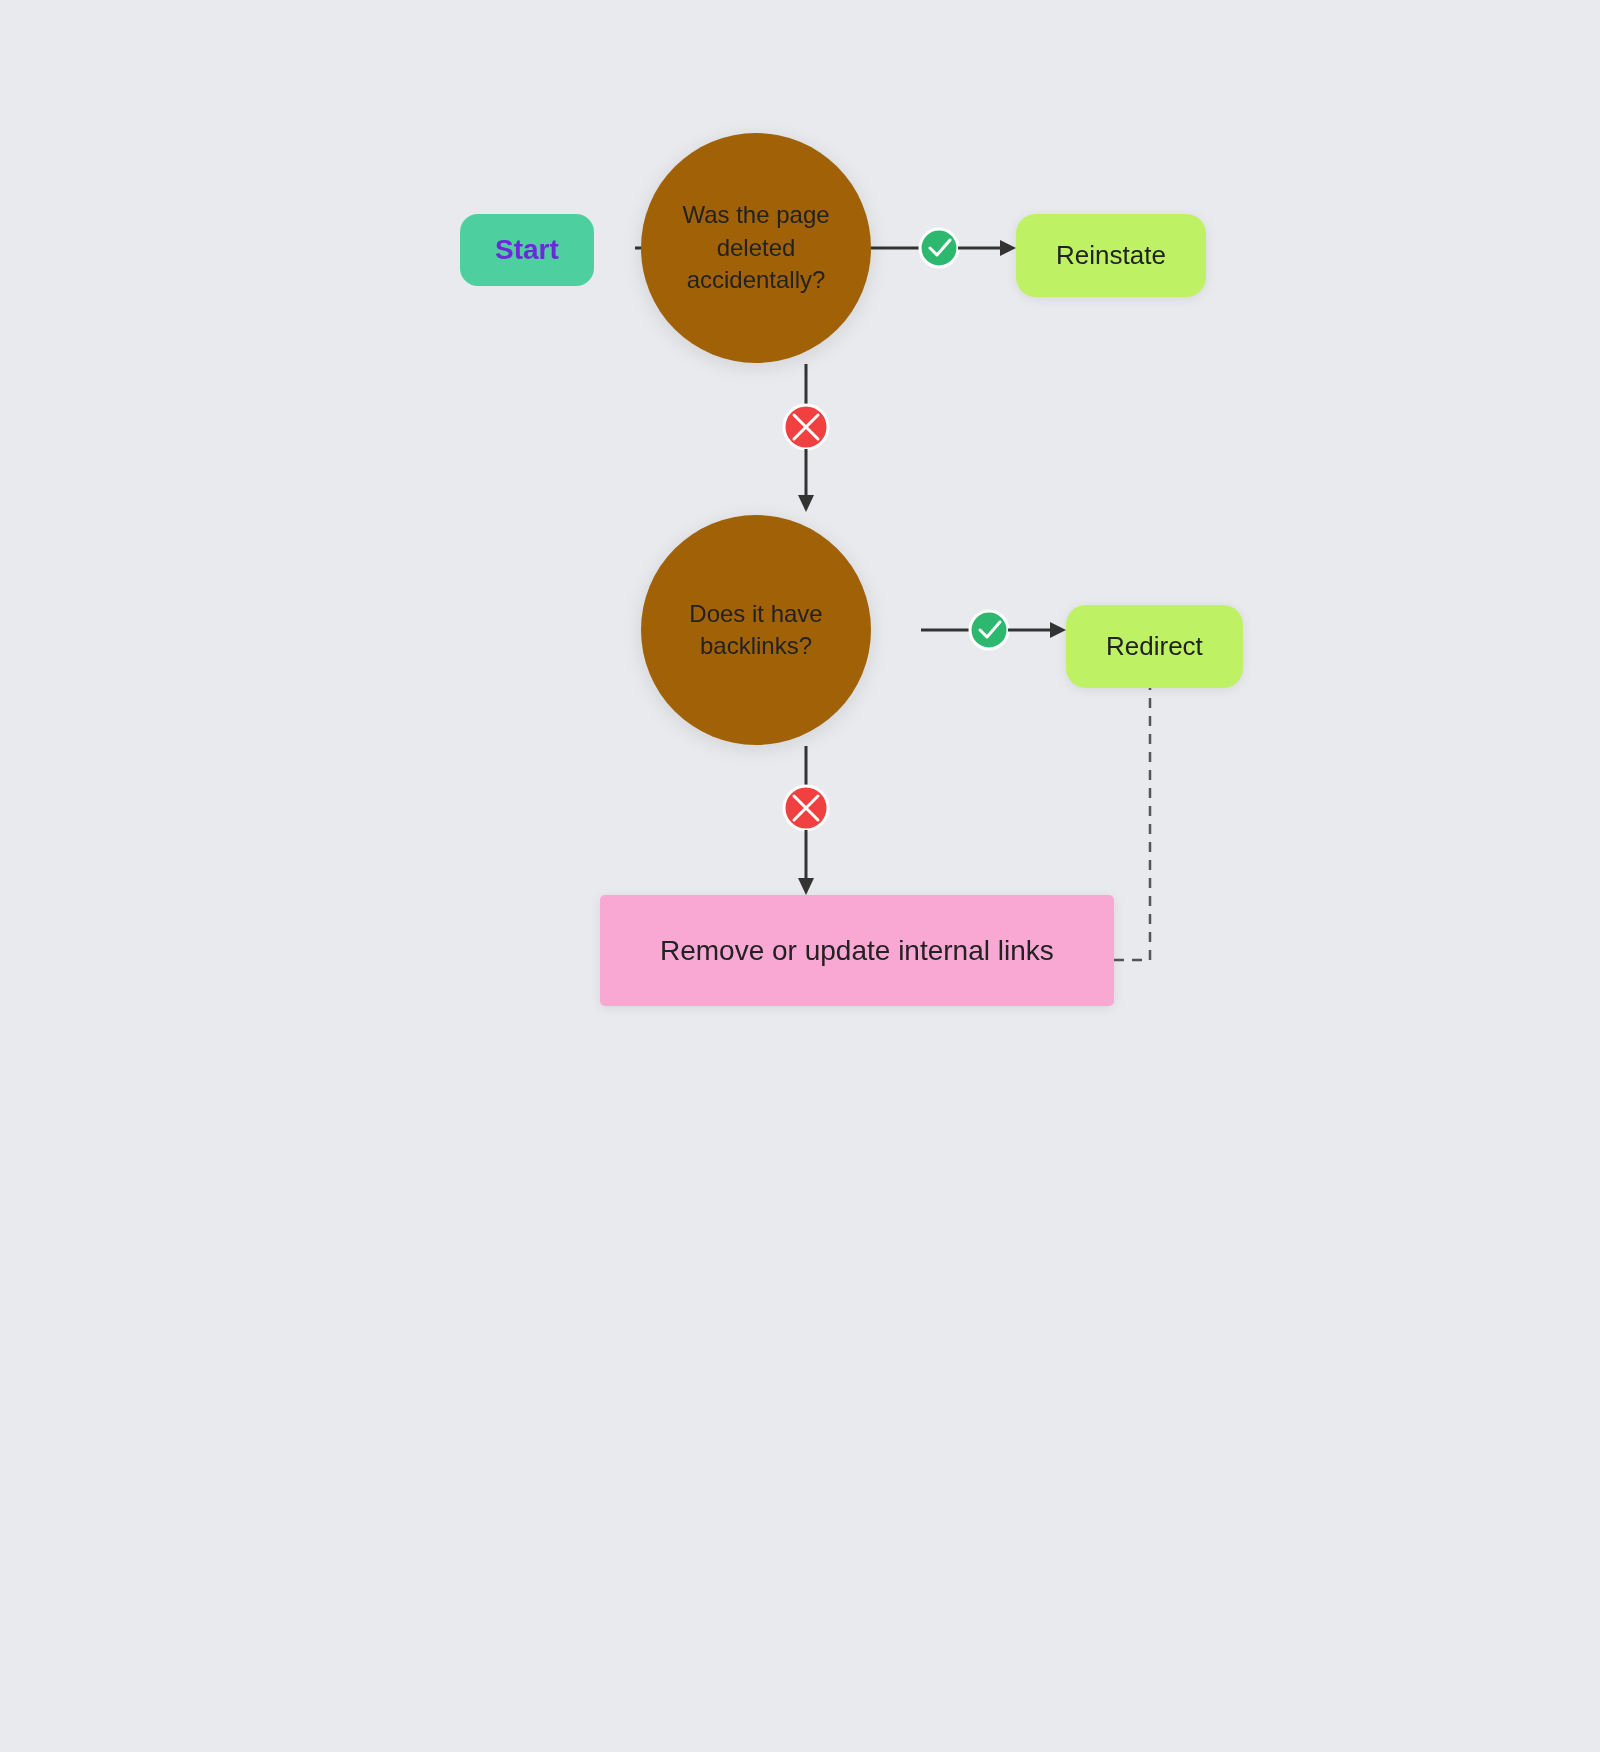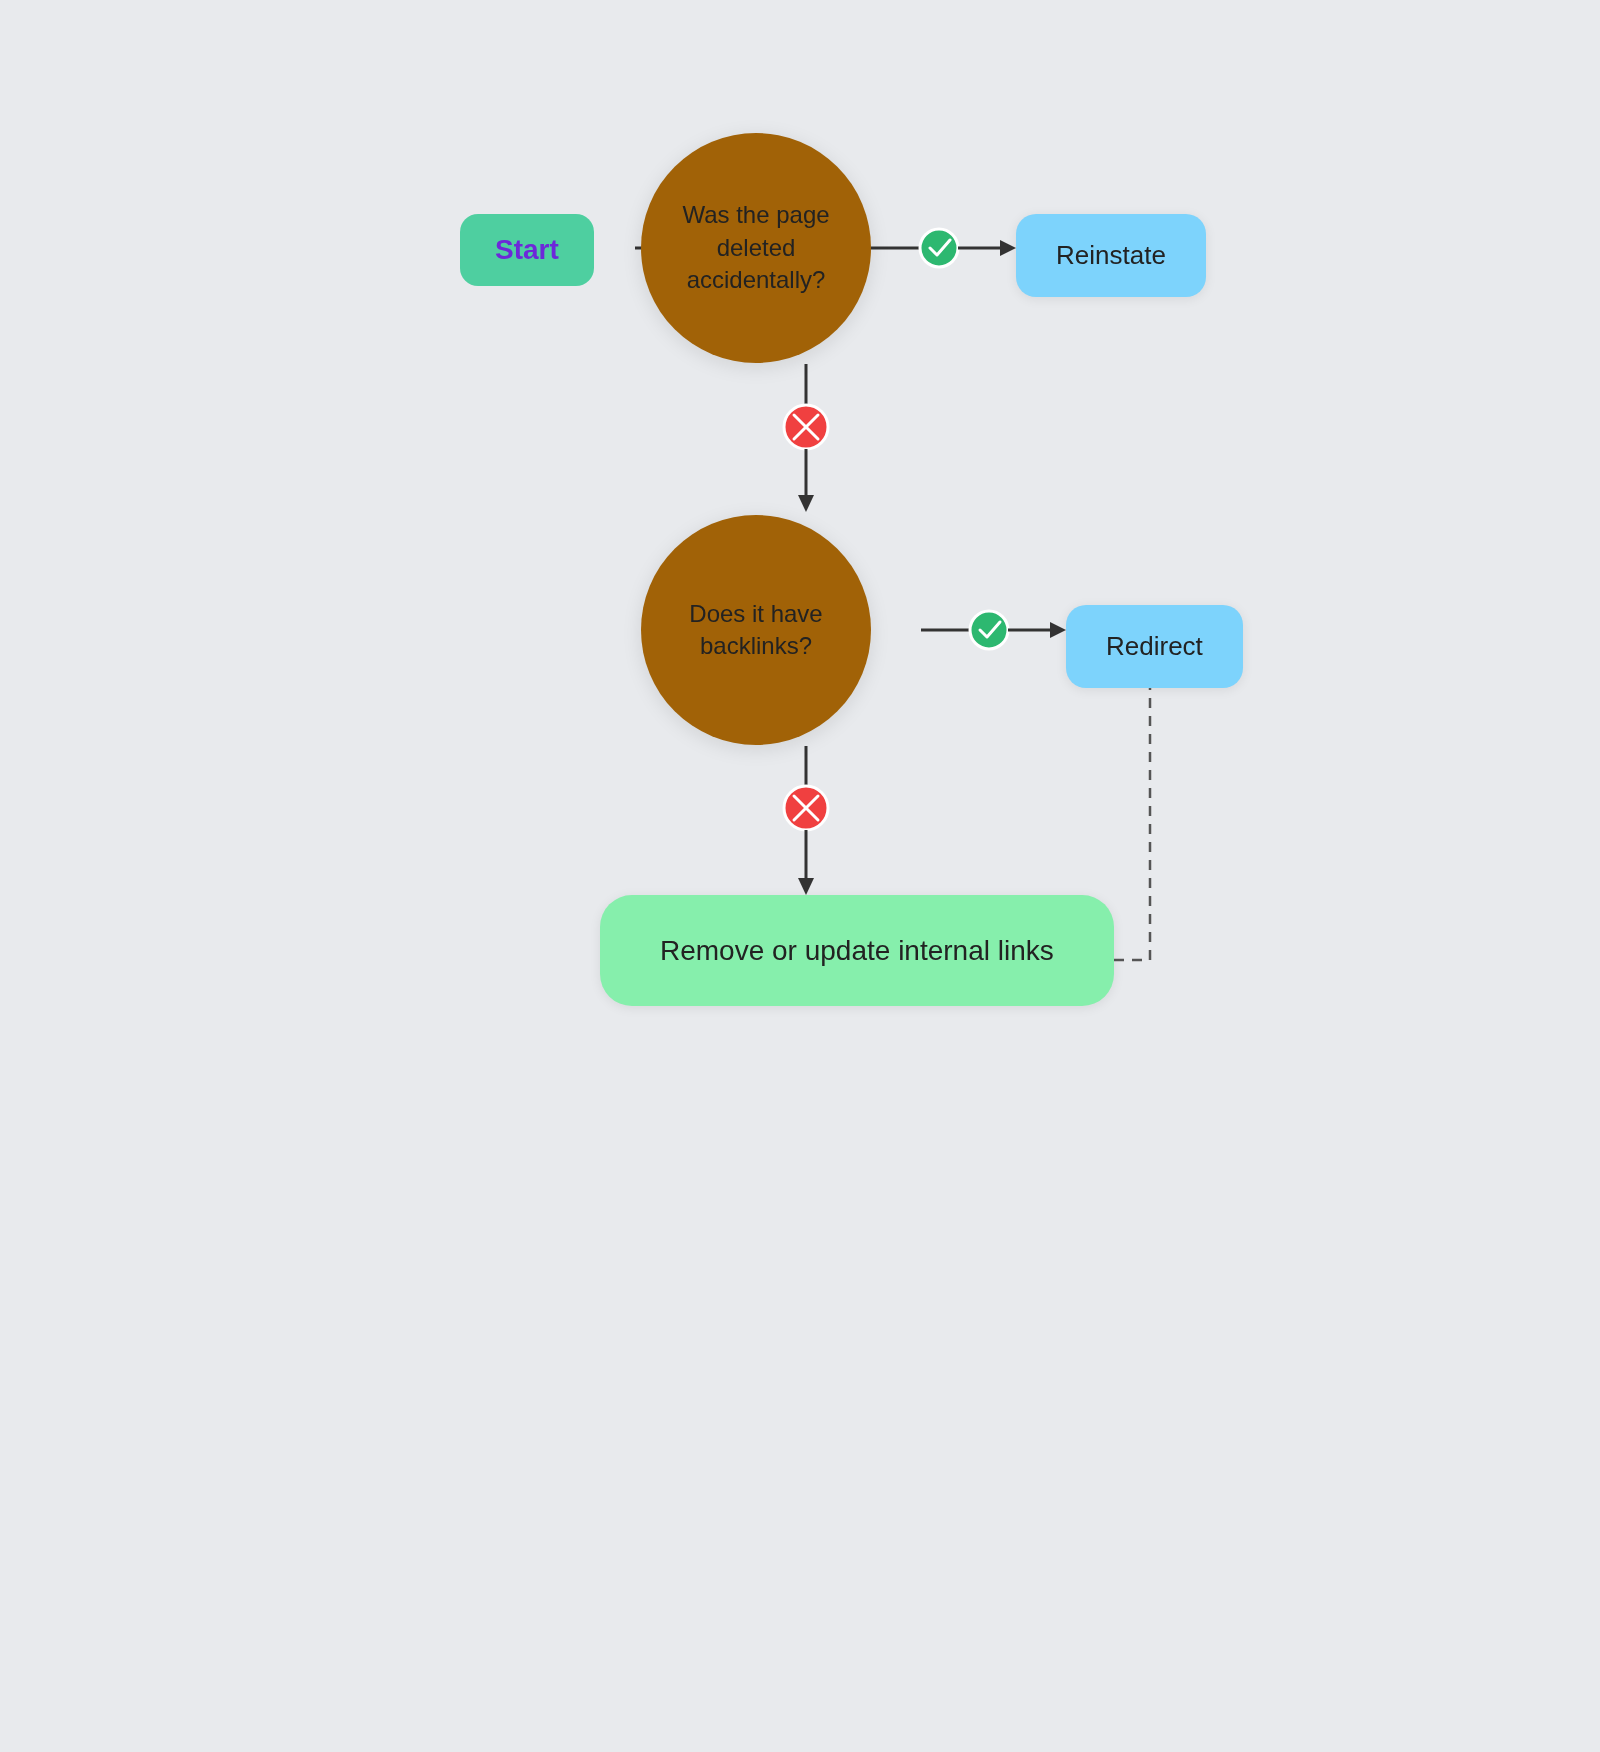--- a/index.html
+++ b/index.html
@@ -50,33 +50,33 @@
       justify-content: center;
       text-align: center;
       font-size: 24px;
       color: #222;
       line-height: 1.35;
       padding: 30px;
     }
 
     
     .rect-node {
-      background: #7dd3fc;
+      background: #bef264;
       border-radius: 20px;
       padding: 26px 40px;
       font-size: 26px;
       color: #222;
       box-shadow: 0 2px 12px rgba(0,0,0,0.08);
       text-align: center;
       white-space: nowrap;
     }
 
     .rect-node-wide {
-      background: #86efac;
-      border-radius: 32px;
+      background: #f9a8d4;
+      border-radius: 5px;
       padding: 36px 60px;
       font-size: 28px;
       color: #222;
       box-shadow: 0 2px 12px rgba(0,0,0,0.08);
       text-align: center;
       line-height: 1.4;
     }
 
     
     .diagram {

